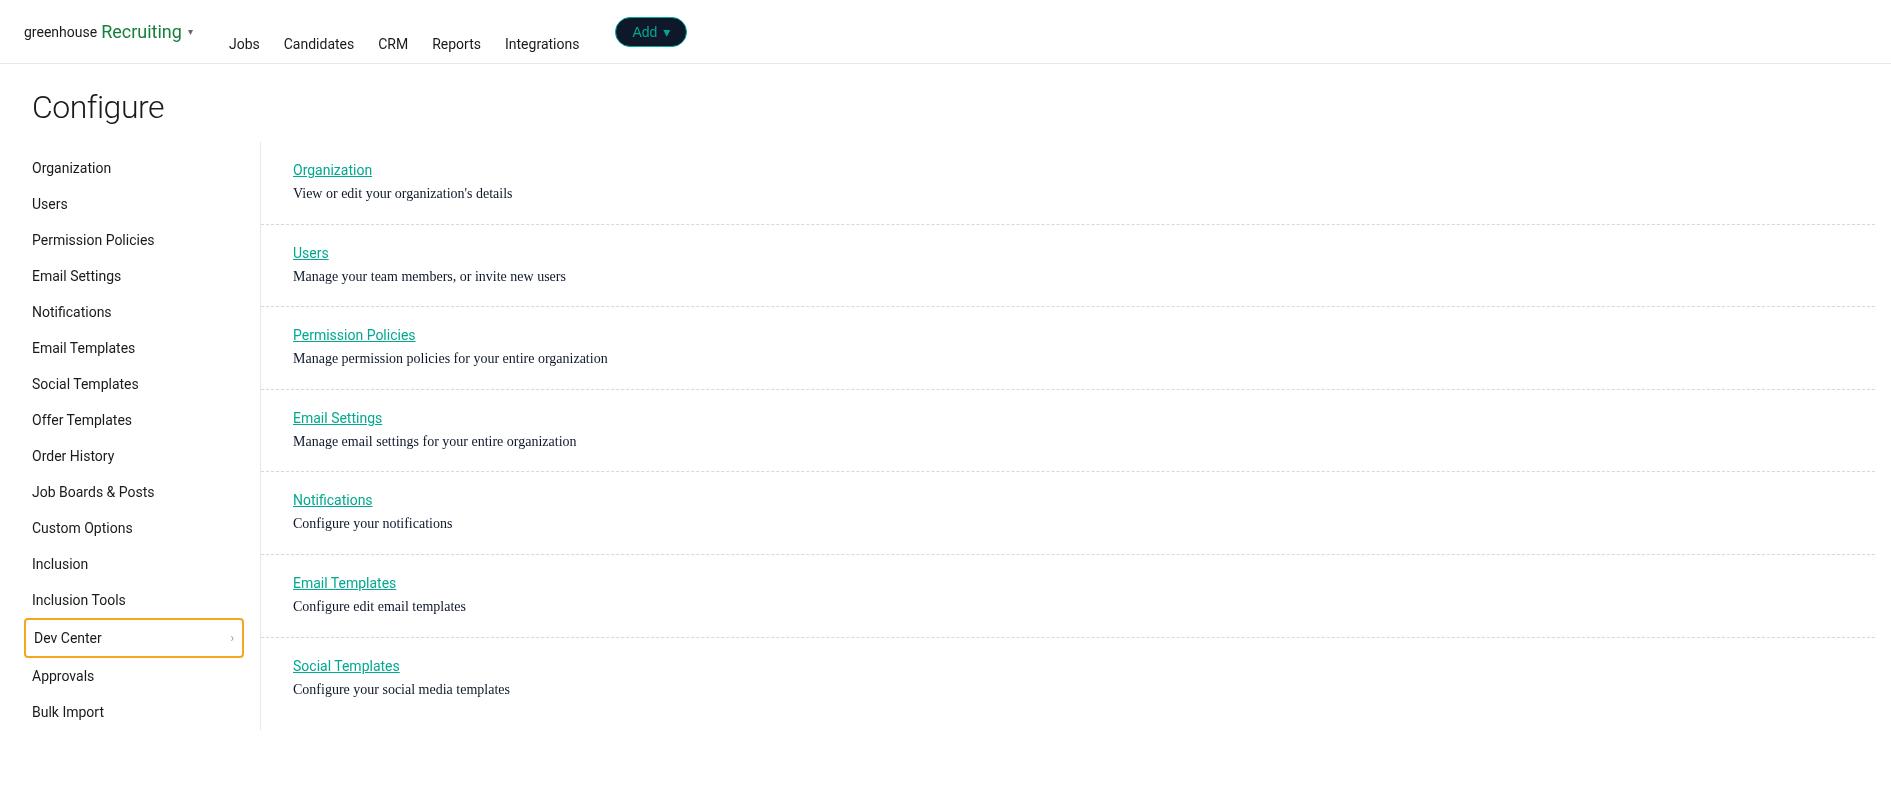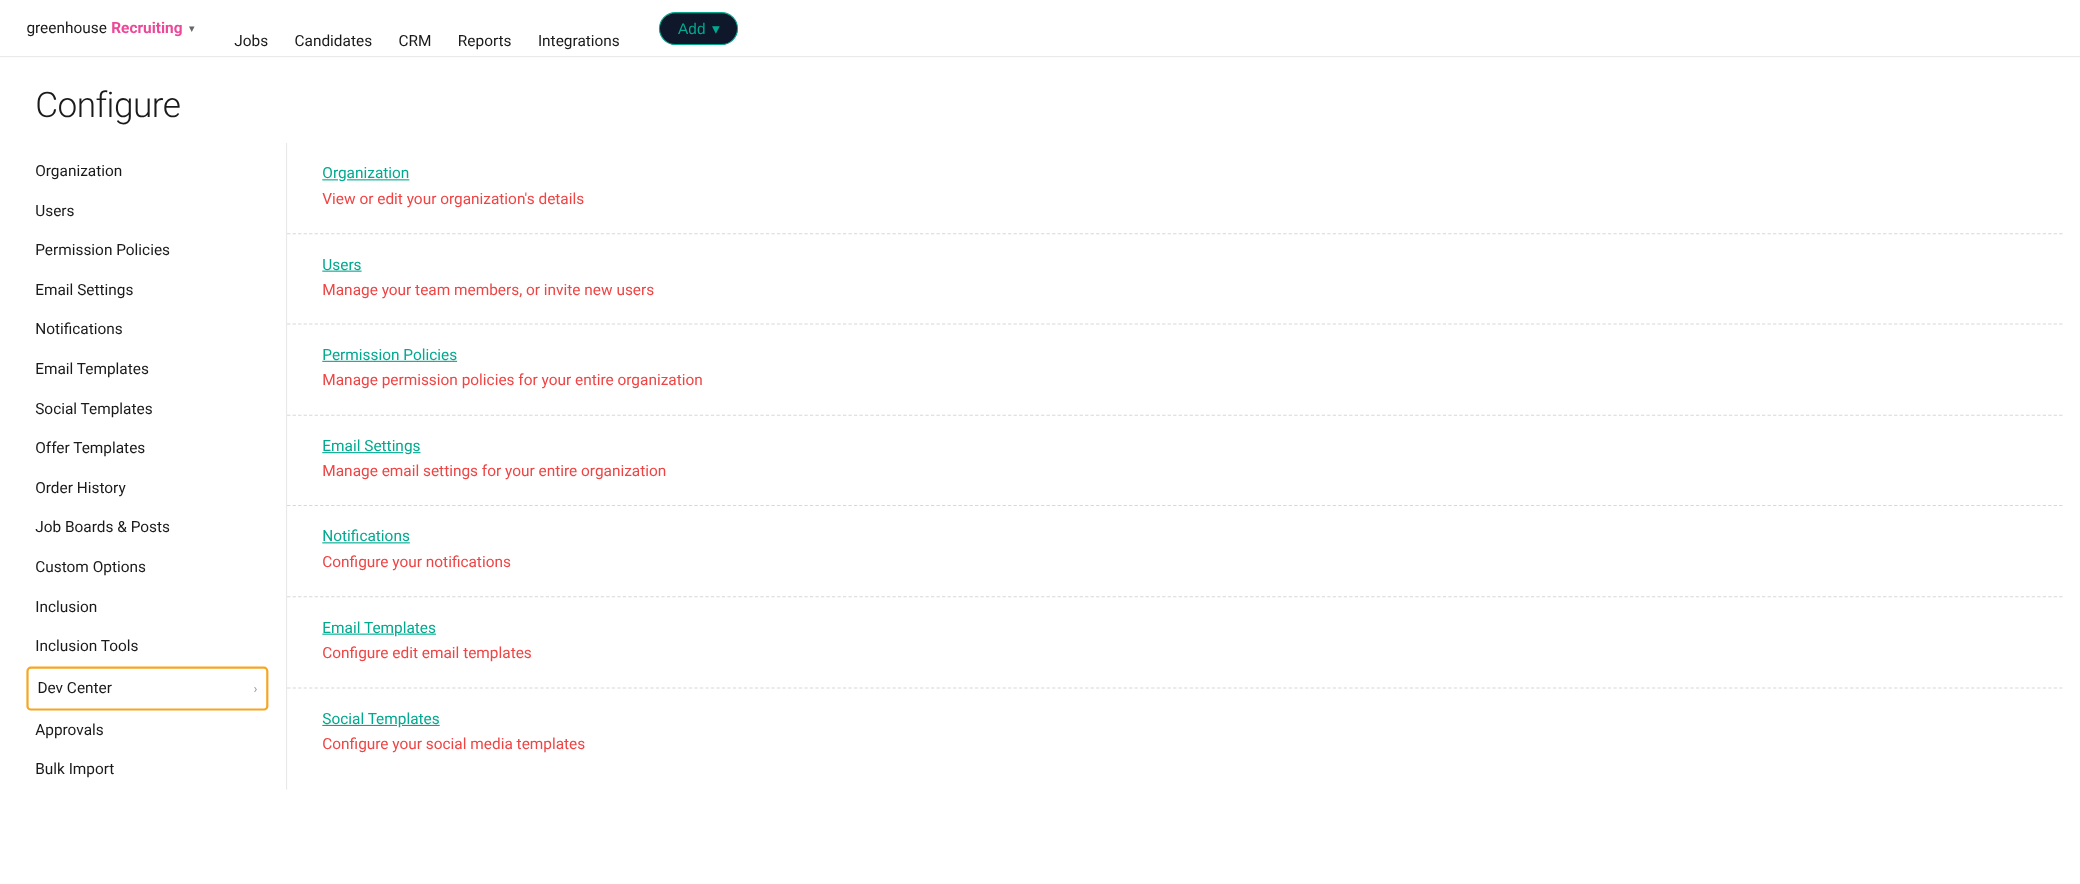--- a/index.html
+++ b/index.html
@@ -13,42 +13,42 @@
       background: #fff;
       color: #1a1a1a;
       font-size: 14px;
     }
 
     
     .top-nav {
       display: flex;
       align-items: center;
       padding: 0 24px;
-      height: 52px;
+      height: 64px;
       border-bottom: 1px solid #e8e8e8;
       gap: 28px;
     }
 
     .logo {
       display: flex;
       align-items: center;
       gap: 4px;
       margin-right: 8px;
     }
 
     .logo-greenhouse {
       font-size: 14px;
       color: #1a1a1a;
       font-weight: 400;
     }
 
     .logo-recruiting {
-      font-size: 14px;
-      color: #ec4899;
-      font-weight: 700;
+      font-size: 18px;
+      color: #15803d;
+      font-weight: 400;
     }
 
     .logo-chevron {
       color: #666;
       font-size: 10px;
       margin-left: 2px;
     }
 
     .nav-links {
       display: flex;
@@ -149,23 +149,24 @@
     .config-link {
       color: #00a98f;
       text-decoration: underline;
       font-size: 14px;
       cursor: pointer;
       display: inline-block;
       margin-bottom: 6px;
     }
 
     .config-description {
-      color: #ef4444;
+      color: #0f172a;
       font-size: 14px;
       line-height: 1.4;
+      font-family: Liberation Serif, serif;
     }
   </style>
 </head>
 <body>
 
 <nav class="top-nav">
   <div class="logo">
     <span class="logo-greenhouse">greenhouse</span>
     <span class="logo-recruiting">Recruiting</span>
     <span class="logo-chevron">▾</span>

